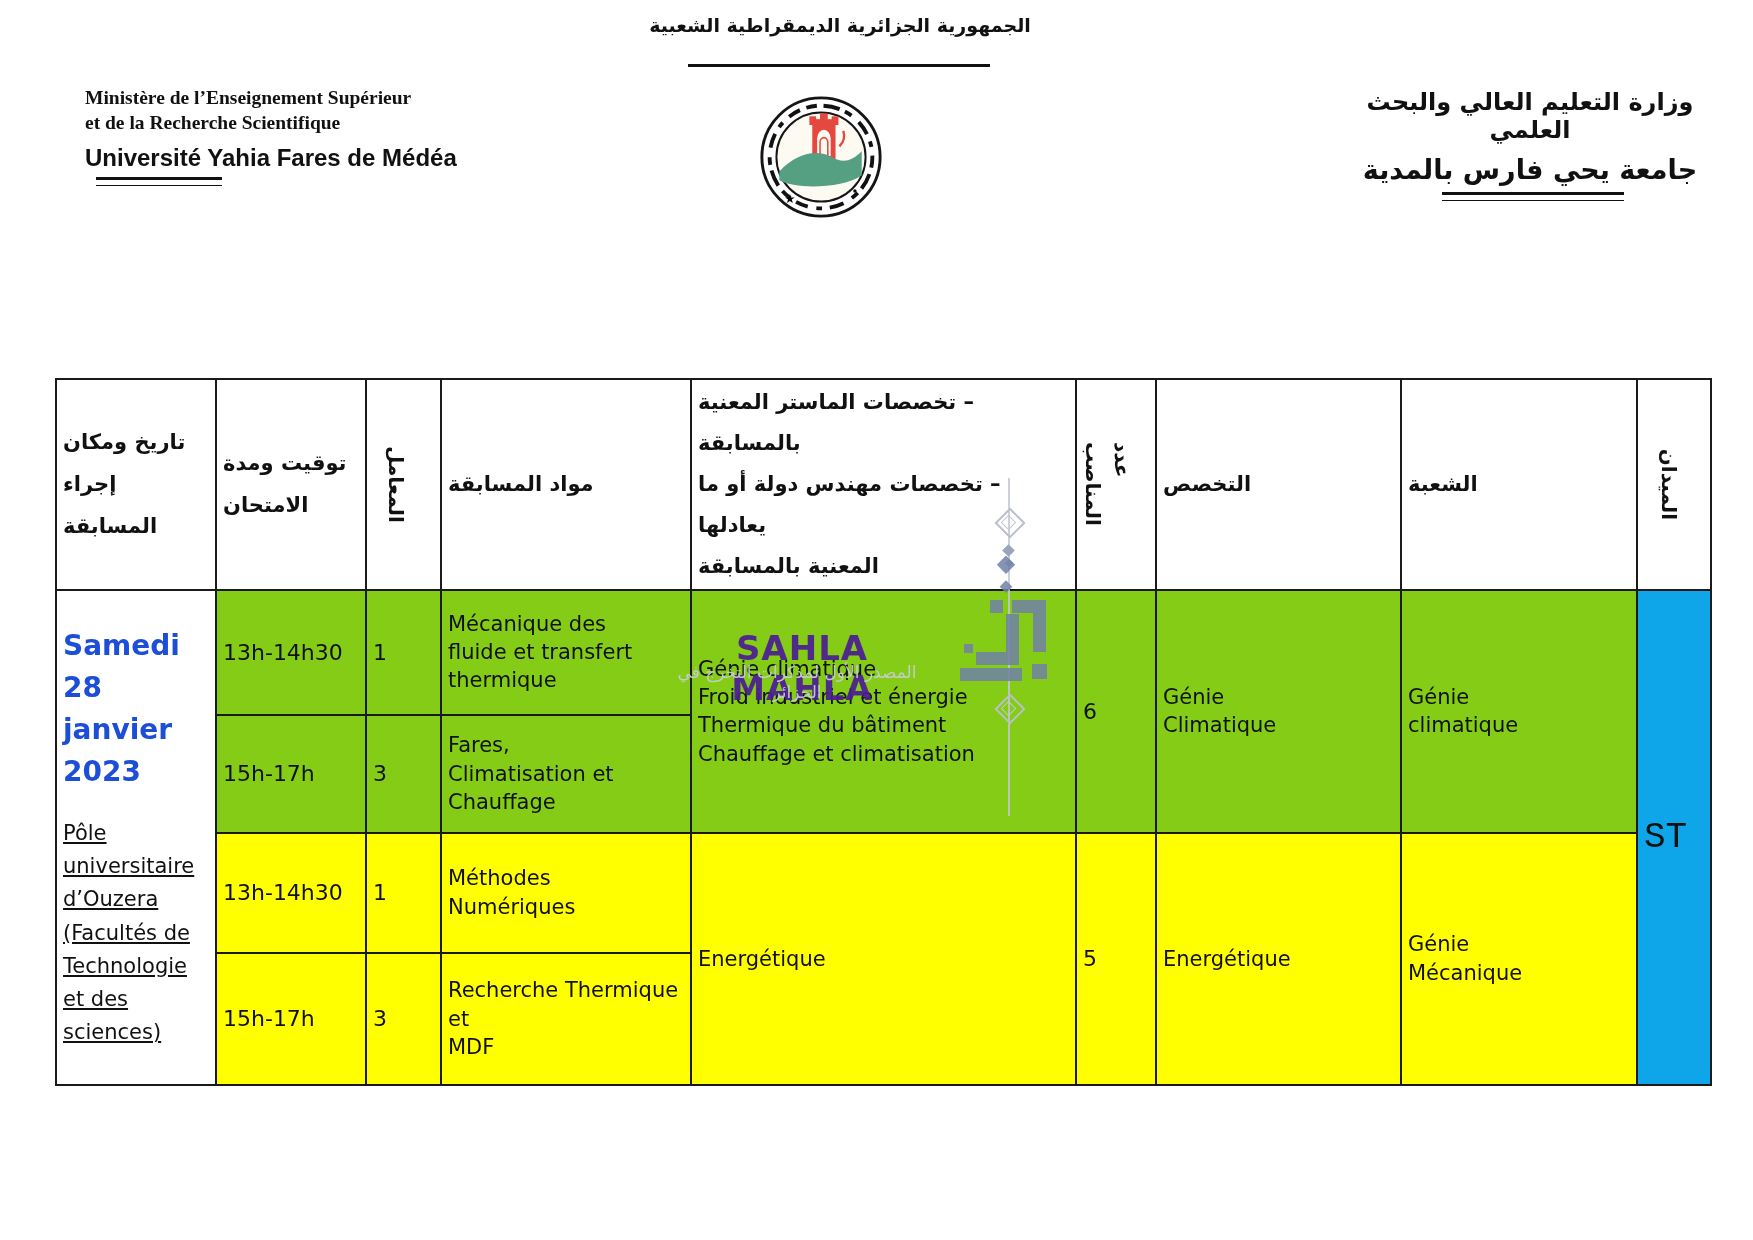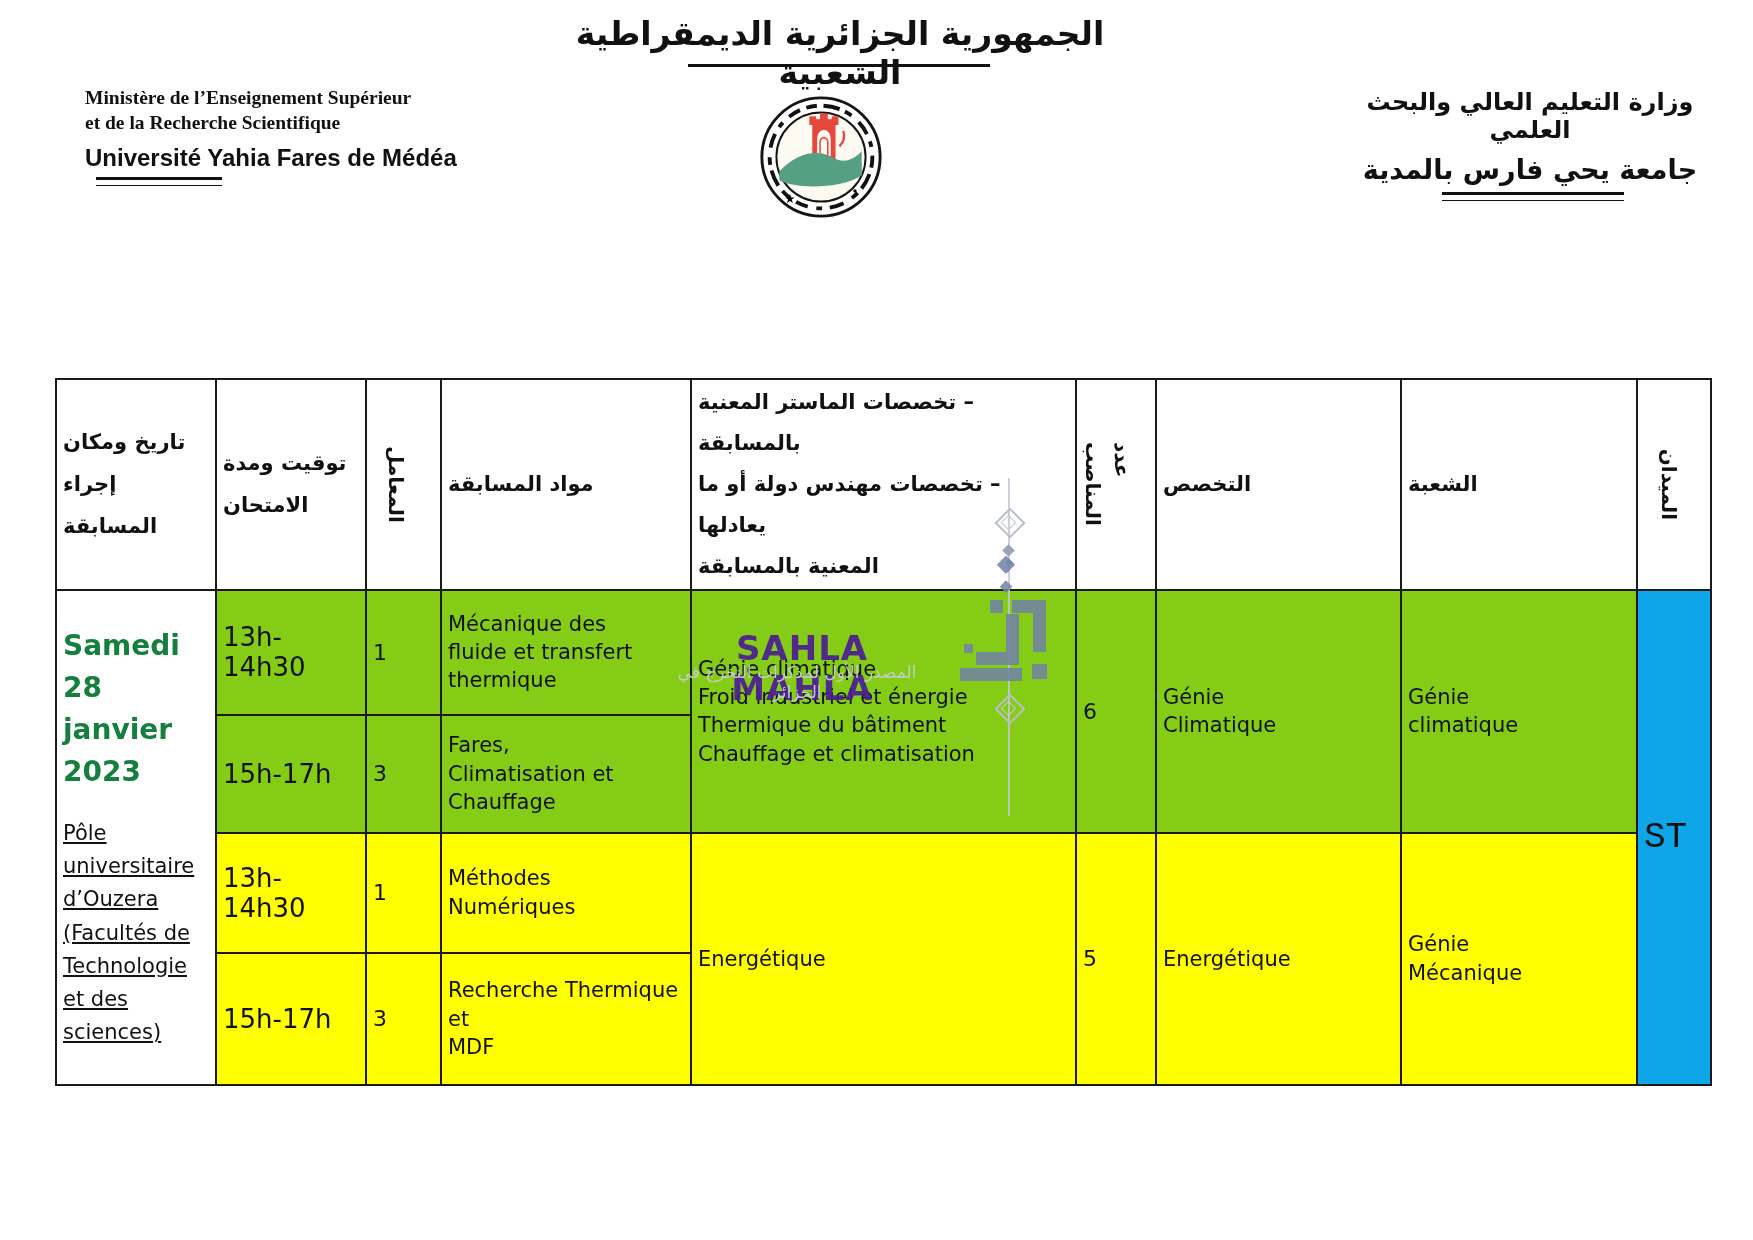--- a/index.html
+++ b/index.html
@@ -3,21 +3,21 @@
 <meta charset="utf-8">
 <style>
   html,body{margin:0;padding:0;background:#e8e8e8;}
   .page{position:relative;width:1753px;height:1240px;background:#ffffff;overflow:hidden;
         font-family:"DejaVu Sans",sans-serif;color:#111;}
   .abs{position:absolute;}
   .ml{white-space:pre-line;}
 
   
   .rep-title{left:530px;top:14px;width:620px;text-align:center;direction:rtl;
-             font-weight:bold;font-size:33px;}
+             font-weight:bold;font-size:19px;}
   .rep-rule{left:688px;top:64px;width:302px;border-top:3px solid #111;}
 
   .fr-block{left:85px;top:86px;width:460px;}
   .fr-block .l1{font-family:"Liberation Serif",serif;font-weight:bold;font-size:19.5px;line-height:1.28;margin:0;}
   .fr-block .l3{font-family:Liberation Sans, sans-serif;font-weight:bold;font-size:24px;margin:8px 0 0 0;}
   .fr-rule{left:96px;top:177px;width:126px;height:5px;border-top:3px solid #111;border-bottom:1.5px solid #111;}
 
   .ar-block{left:1360px;top:88px;width:340px;text-align:center;direction:rtl;}
   .ar-block .l1{font-weight:bold;font-size:24px;margin:0;}
   .ar-block .l2{font-weight:bold;font-size:27px;margin:10px 0 0 0;}
@@ -30,27 +30,27 @@
              table-layout:fixed;}
   table.exam th,table.exam td{border:2px solid #1a1a1a;text-align:left;vertical-align:middle;
              padding:2px 6px;overflow:visible;}
   table.exam th{background:#fff;font-weight:bold;font-size:21px;direction:rtl;}
   tr.hr{height:132px;} tr.r1{height:125px;} tr.r2{height:118px;} tr.r3{height:120px;} tr.r4{height:132px;}
   .g1{background:#84cc16;}
   .g2{background:#FFFF00;}
   .two-line{line-height:2.0;}
   .spec-head{font-size:20px;line-height:1.95;}
   th.vert>span{display:inline-block;transform:rotate(90deg);white-space:pre-line;line-height:1.45;font-size:20px;}
-  td.time{font-size:26px;}
+  td.time{font-size:22px;}
   td.coef{vertical-align:top;padding-top:28px;font-size:22px;}
   td.cell-txt{font-size:21px;line-height:1.35;}
   td.pos{font-size:22px;}
   td.field-cell{background:#0ea5e9;font-size:36px;font-family:Liberation Mono, monospace;}
   .date-cell{background:#fff;vertical-align:middle;}
-  .date-txt{color:#15803d;font-weight:bold;font-size:28px;line-height:1.5;}
+  .date-txt{color:#1d4ed8;font-weight:bold;font-size:28px;line-height:1.5;}
   .place-txt{font-size:21px;line-height:1.58;margin-top:24px;text-decoration:underline;}
 
   
   .wm{pointer-events:none;}
   .wm-line{left:1008px;top:478px;width:2px;height:338px;background:#c3c8d3;opacity:.85;}
   .wm-d1{left:999px;top:512px;width:18px;height:18px;border:2px solid #b9bfcc;transform:rotate(45deg);background:#fff0;}
   .wm-d1b{left:1003px;top:517px;width:9px;height:9px;border:1.5px solid #c3c8d3;transform:rotate(45deg);}
   .wm-d2{left:1004px;top:546px;width:9px;height:9px;background:#9aa5bd;transform:rotate(45deg);}
   .wm-d3{left:1006px;top:560px;width:6px;height:6px;background:#aab3c6;transform:rotate(45deg);}
   .wm-d4{left:999px;top:698px;width:18px;height:18px;border:2px solid #b9bfcc;transform:rotate(45deg);}

